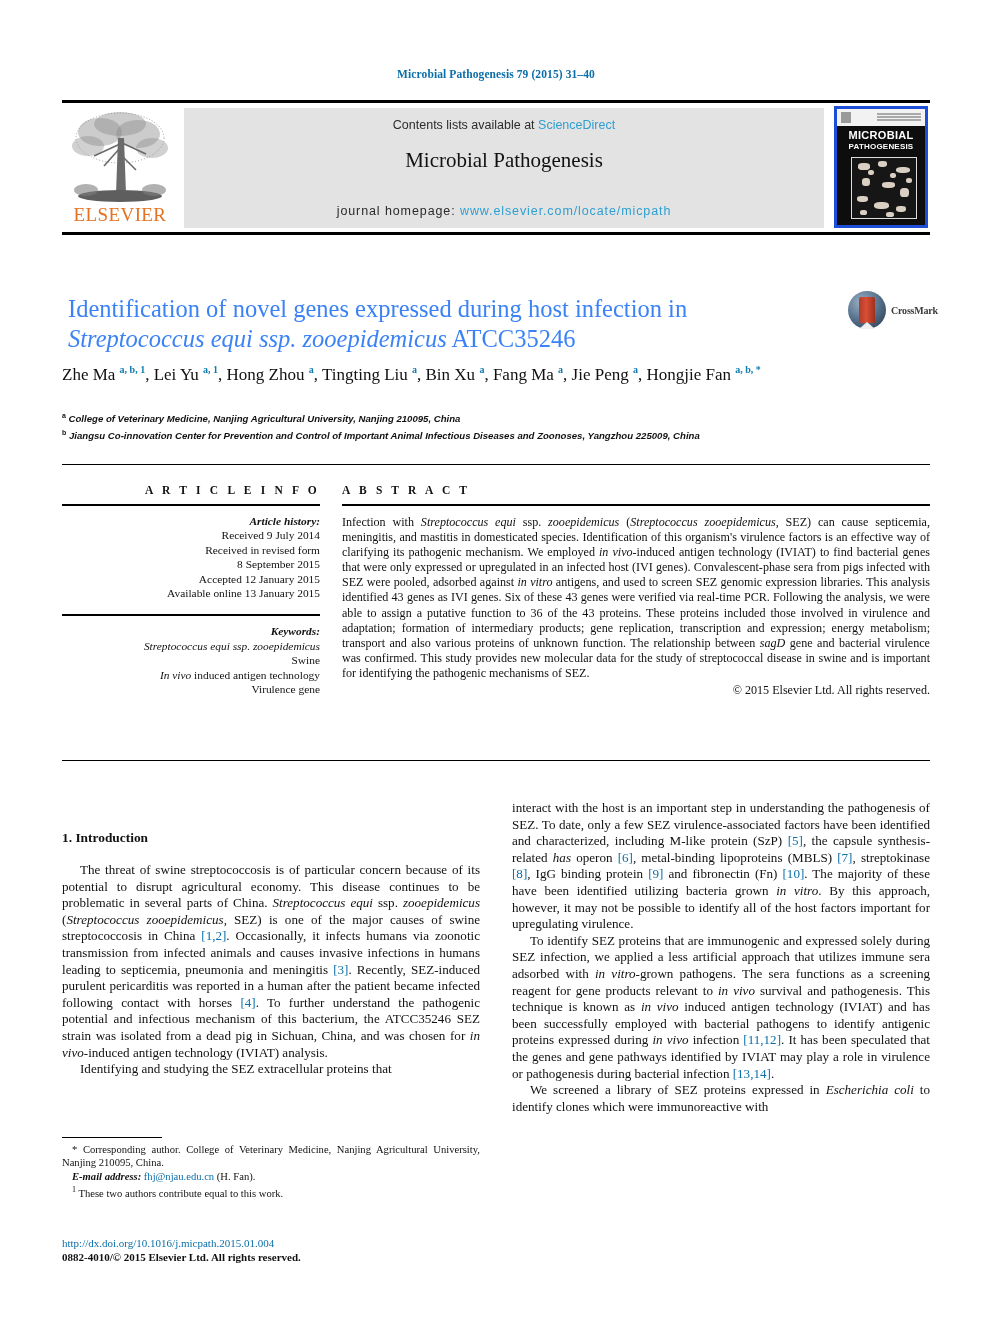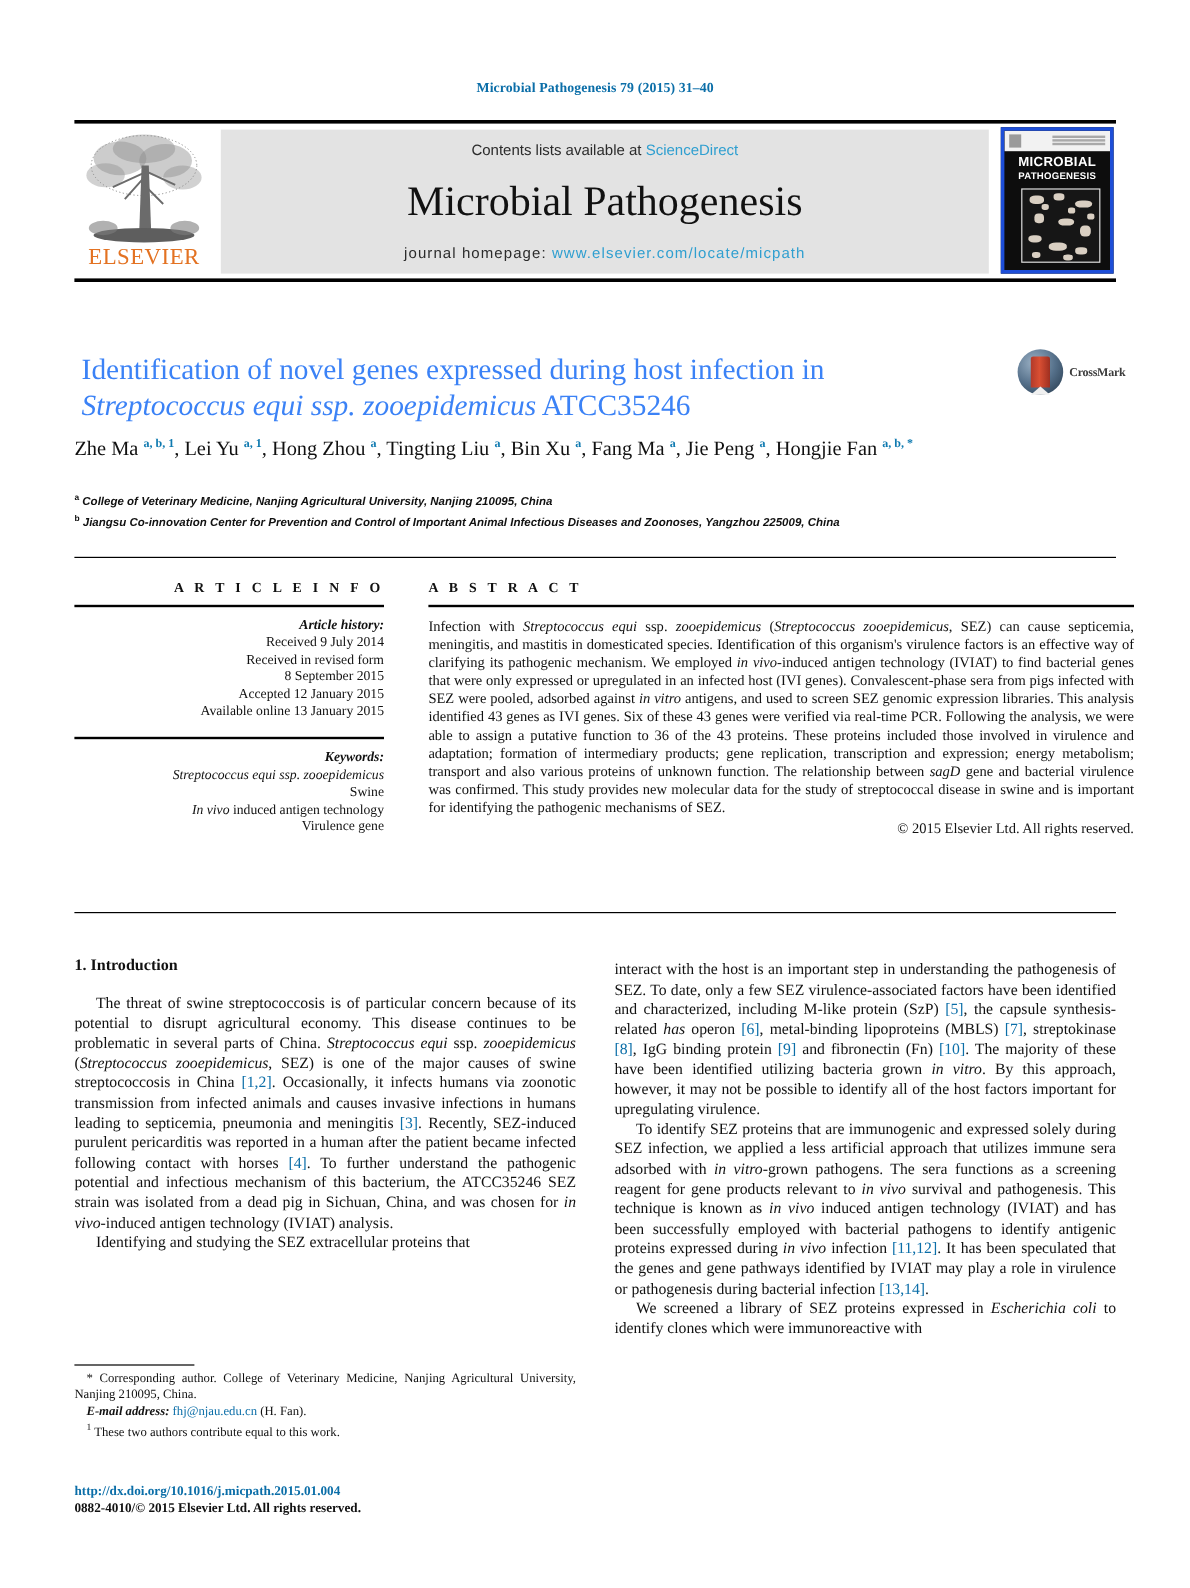--- a/index.html
+++ b/index.html
@@ -88,21 +88,21 @@
   }
   .contents-line .sd {
     color: #2f9fd0;
   }
   .journal-title {
     position: absolute;
     left: 0; top: 40px;
     width: 640px;
     text-align: center;
     font-family: "Liberation Serif", serif;
-    font-size: 35px;
+    font-size: 21px;
     color: #111;
   }
   .homepage-line {
     position: absolute;
     left: 0; top: 96px;
     width: 640px;
     text-align: center;
     font-family: "Liberation Sans", sans-serif;
     font-size: 12.5px;
     color: #2b2b2b;
@@ -321,21 +321,20 @@
     color: #111;
   }
   .kw-body .lbl { font-style: italic; font-weight: bold; }
   .kw-body .ital { font-style: italic; }
 
   
   .abs-col {
     position: absolute;
     left: 342px; top: 484px;
     width: 588px;
-    margin-left: 15px;
   }
   .abs-hr {
     margin-top: 8px;
     border-top: 2px solid #000;
     width: 588px;
   }
   .abs-body {
     margin-top: 9px;
     font-family: "Liberation Serif", serif;
     font-size: 12.1px;
@@ -356,21 +355,21 @@
     position: absolute;
     left: 62px; top: 760px;
     width: 868px;
     height: 1px;
     background: #000;
   }
 
   
   .body-left {
     position: absolute;
-    left: 62px; top: 796px;
+    left: 62px; top: 830px;
     width: 418px;
   }
   .body-right {
     position: absolute;
     left: 512px; top: 800px;
     width: 418px;
   }
   h2.sect {
     margin: 0 0 16px 0;
     font-family: "Liberation Serif", serif;
@@ -420,21 +419,21 @@
     position: absolute;
     left: 62px; top: 1236px;
     width: 430px;
     font-family: "Liberation Serif", serif;
     font-size: 11px;
     line-height: 14px;
     color: #111;
   }
   .doi-block .doi-link {
     color: #0b6ea8;
-    font-weight: bold;
+    font-weight: normal;
   }
   .doi-block .copy { font-weight: bold; }
 </style>
 </head>
 <body>
 
 <div class="page">
 
   <div class="running-head">Microbial Pathogenesis 79 (2015) 31–40</div>
 

